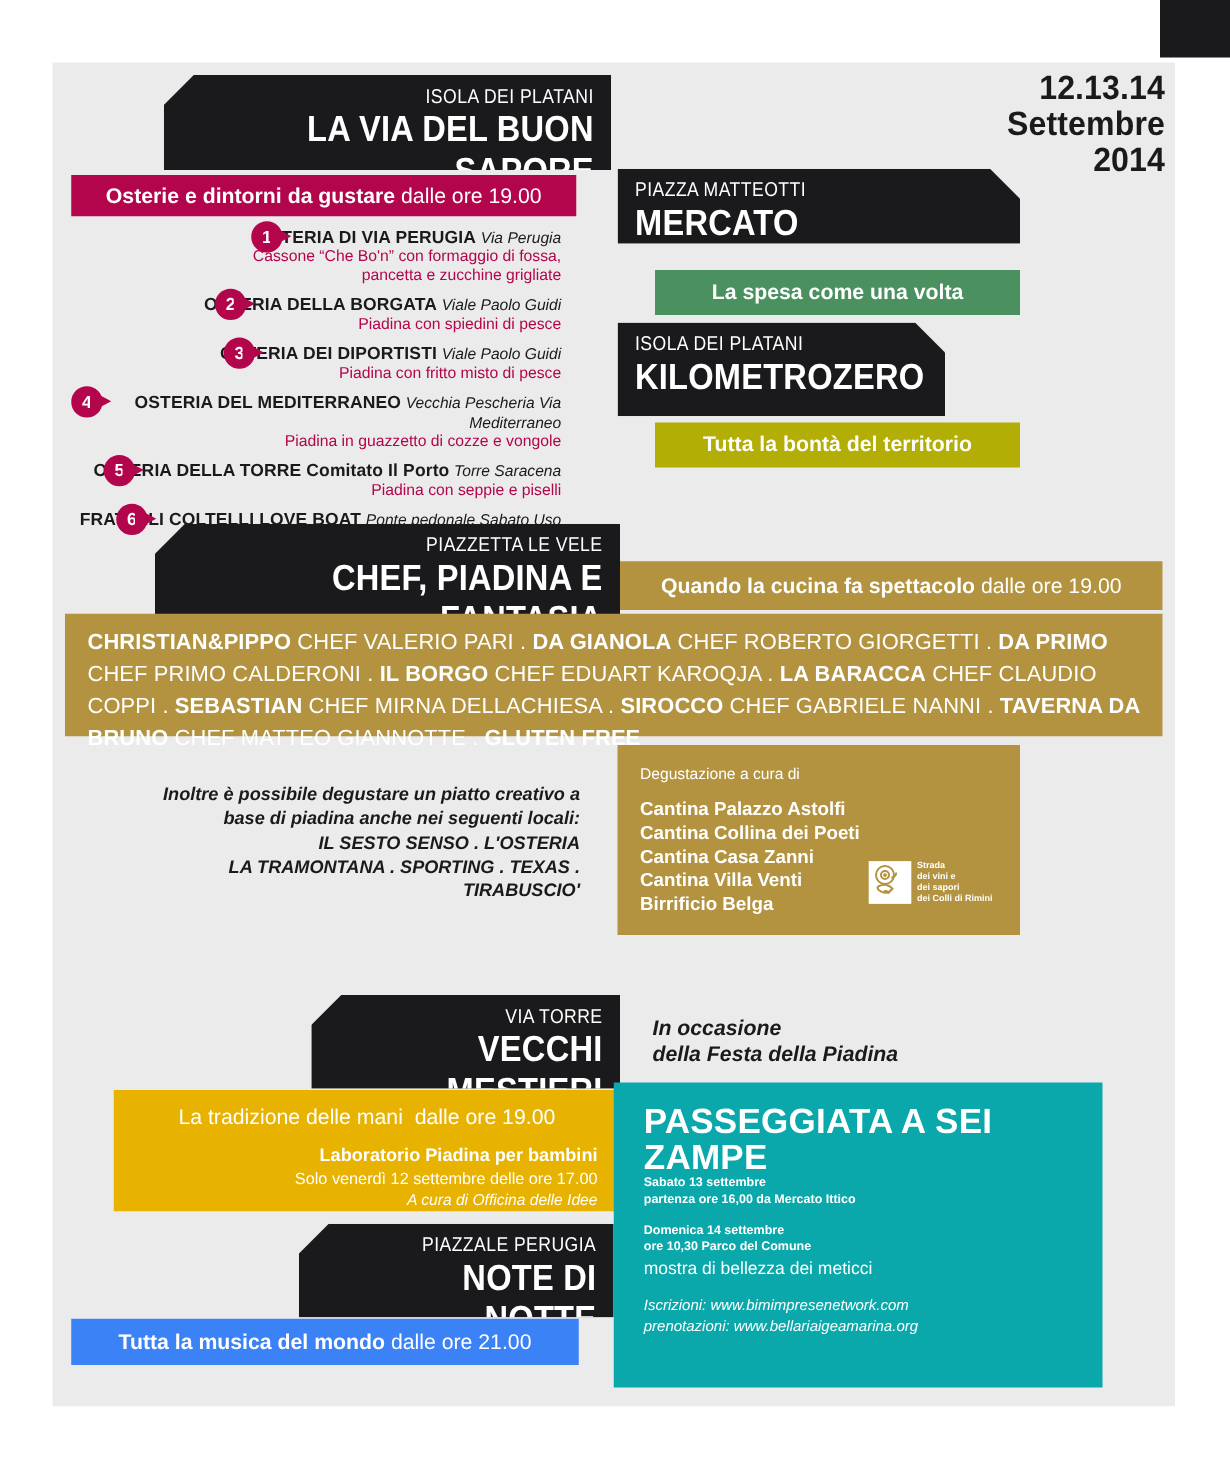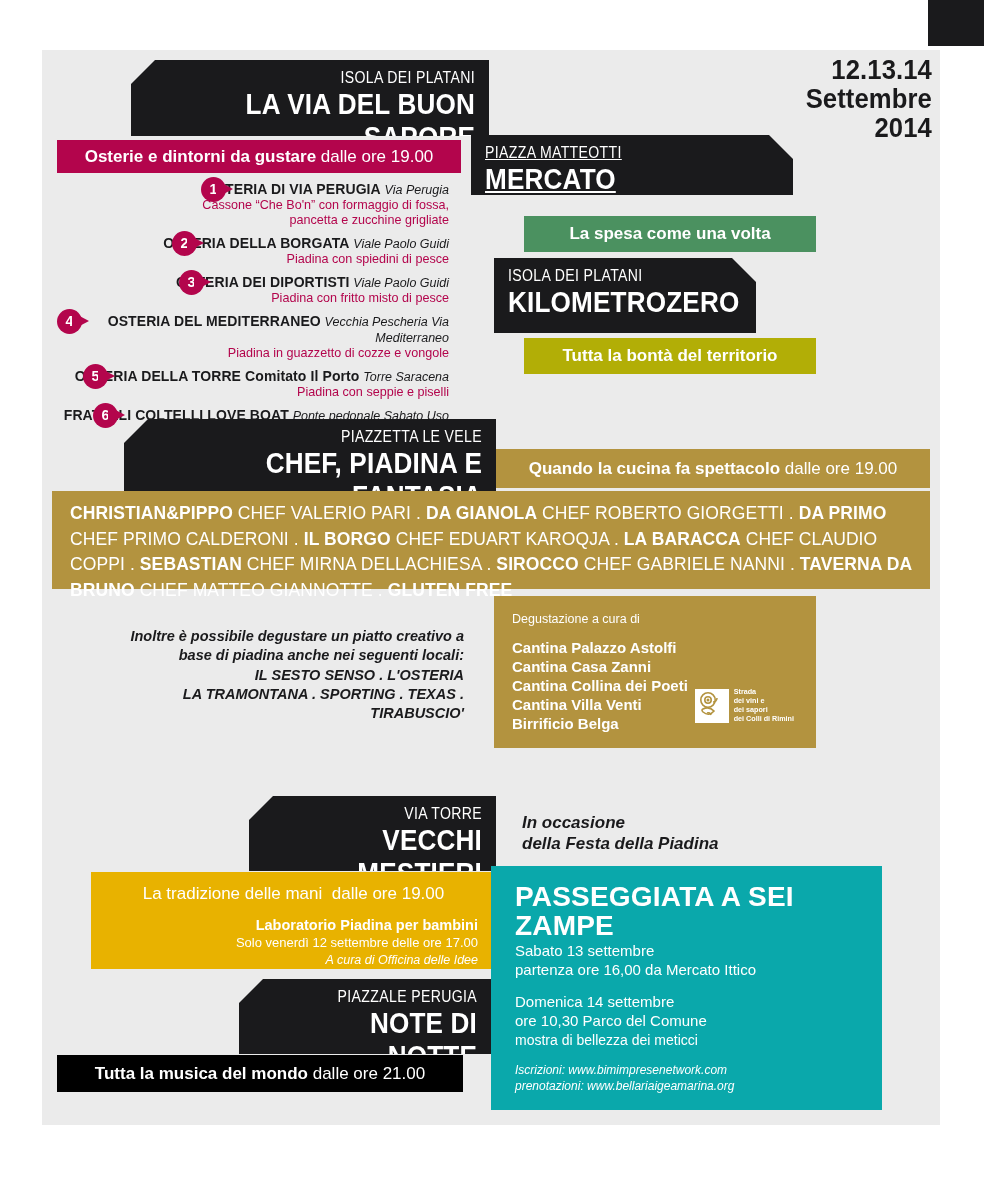--- a/index.html
+++ b/index.html
@@ -33,21 +33,21 @@
 
   .strip{ color:#ffffff; font-size:17px; font-weight:700; }
   .strip .light{font-weight:400;}
 
   .magenta{background:#b3054c;}
   .green{background:#4b9160;}
   .olive{background:#b2ae06;}
   .gold{background:#b3933f;}
   .yellow{background:#e8b200;}
   .teal{background:#0aa8ab;}
-  .orange{background:#000000;}
+  .orange{background:#3b82f6;}
 
   
   .date{
     position:absolute; right:52px; top:56px; text-align:right; color:#1a1a1c;
     font-weight:700; font-size:27px; line-height:1.07; letter-spacing:.1px;
   }
   .date span{display:block; transform:scaleX(.95); transform-origin:right center;}
 
   
   .list{position:absolute; left:57px; top:181px; width:400px;}
@@ -89,21 +89,21 @@
   .logo .mark svg{display:block;}
   .logo .txt{color:#ffffff;font-size:7.2px;line-height:1.28;font-weight:700;}
 
   .in-occ{
     position:absolute; color:#1a1a1c; font-style:italic; font-weight:700;
     font-size:17px; line-height:1.26;
   }
 
   .passeg{ color:#ffffff; padding:16px 0 16px 24px; }
   .passeg .t{font-size:28px;font-weight:700;letter-spacing:.2px;line-height:1.05;}
-  .passeg .b{font-size:15px;font-weight:400;line-height:1.28;}
+  .passeg .b{font-size:10px;font-weight:700;line-height:1.28;}
   .passeg .n{font-size:14px;font-weight:400;line-height:1.3;}
   .passeg .sm{font-size:12px;font-style:italic;line-height:1.38;}
   .passeg .gap{height:13px;}
 
   .yellowbox{ color:#ffffff; }
   .yellowbox .hd{font-size:17px;font-weight:700;text-align:center;padding-top:12px;}
   .yellowbox .hd span{font-weight:400;}
   .yellowbox .body{text-align:right;padding:12px 18px 0 0;}
   .yellowbox .b1{font-size:14.5px;font-weight:700;line-height:1.3;}
   .yellowbox .b2{font-size:13px;font-weight:400;line-height:1.3;}
@@ -178,21 +178,21 @@
 
     <div class="row" style="padding-right:8px;">
       <div class="marker" style="left:36px;">6</div>
       <div class="line1"><b>FRATELLI COLTELLI LOVE BOAT</b>
         <i>Ponte pedonale Sabato Uso</i></div>
       <div class="desc" style="white-space:pre-line;">Solo sabato 13 settembre</div>
     </div>
 
   </div>
 
-  <div class="blk black notch-tr venue" style="left:471px;top:135px;width:322px;height:60px;text-decoration:underline;">
+  <div class="blk black notch-tr venue" style="left:494px;top:135px;width:322px;height:60px;">
     <div class="sub" style="text-align:left;transform-origin:left center;">PIAZZA MATTEOTTI</div>
     <div class="main" style="text-align:left;transform-origin:left center;">MERCATO CONTADINO</div>
   </div>
 
   <div class="blk green" style="left:524px;top:216px;width:292px;height:36px;">
     <div class="centerstrip strip">
       <span>La spesa come una volta</span>
     </div>
   </div>
 
@@ -226,22 +226,22 @@
 
   <div class="note-it" style="left:120px;top:627px;width:344px;white-space:pre-line;">Inoltre è possibile degustare un piatto creativo a
 base di piadina anche nei seguenti locali:
 IL SESTO SENSO . L'OSTERIA
 LA TRAMONTANA . SPORTING . TEXAS . TIRABUSCIO'</div>
 
   <div class="blk gold" style="left:494px;top:596px;width:322px;height:152px;">
     <div class="deg">
       <div class="hd">Degustazione a cura di</div>
       <div class="cantina">Cantina Palazzo Astolfi</div>
+      <div class="cantina">Cantina Collina dei Poeti</div>
       <div class="cantina">Cantina Casa Zanni</div>
-      <div class="cantina">Cantina Collina dei Poeti</div>
       <div class="cantina">Cantina Villa Venti</div>
       <div class="cantina">Birrificio Belga</div>
 
       <div class="logo">
         <div class="mark">
           <svg width="34" height="34" viewBox="0 0 34 34" aria-hidden="true">
             <rect width="34" height="34" fill="#ffffff"></rect>
             <g fill="none" stroke="#b3933f" stroke-width="1.6">
               <circle cx="13" cy="11" r="7.2"></circle>
               <circle cx="13" cy="11" r="3.2"></circle>

